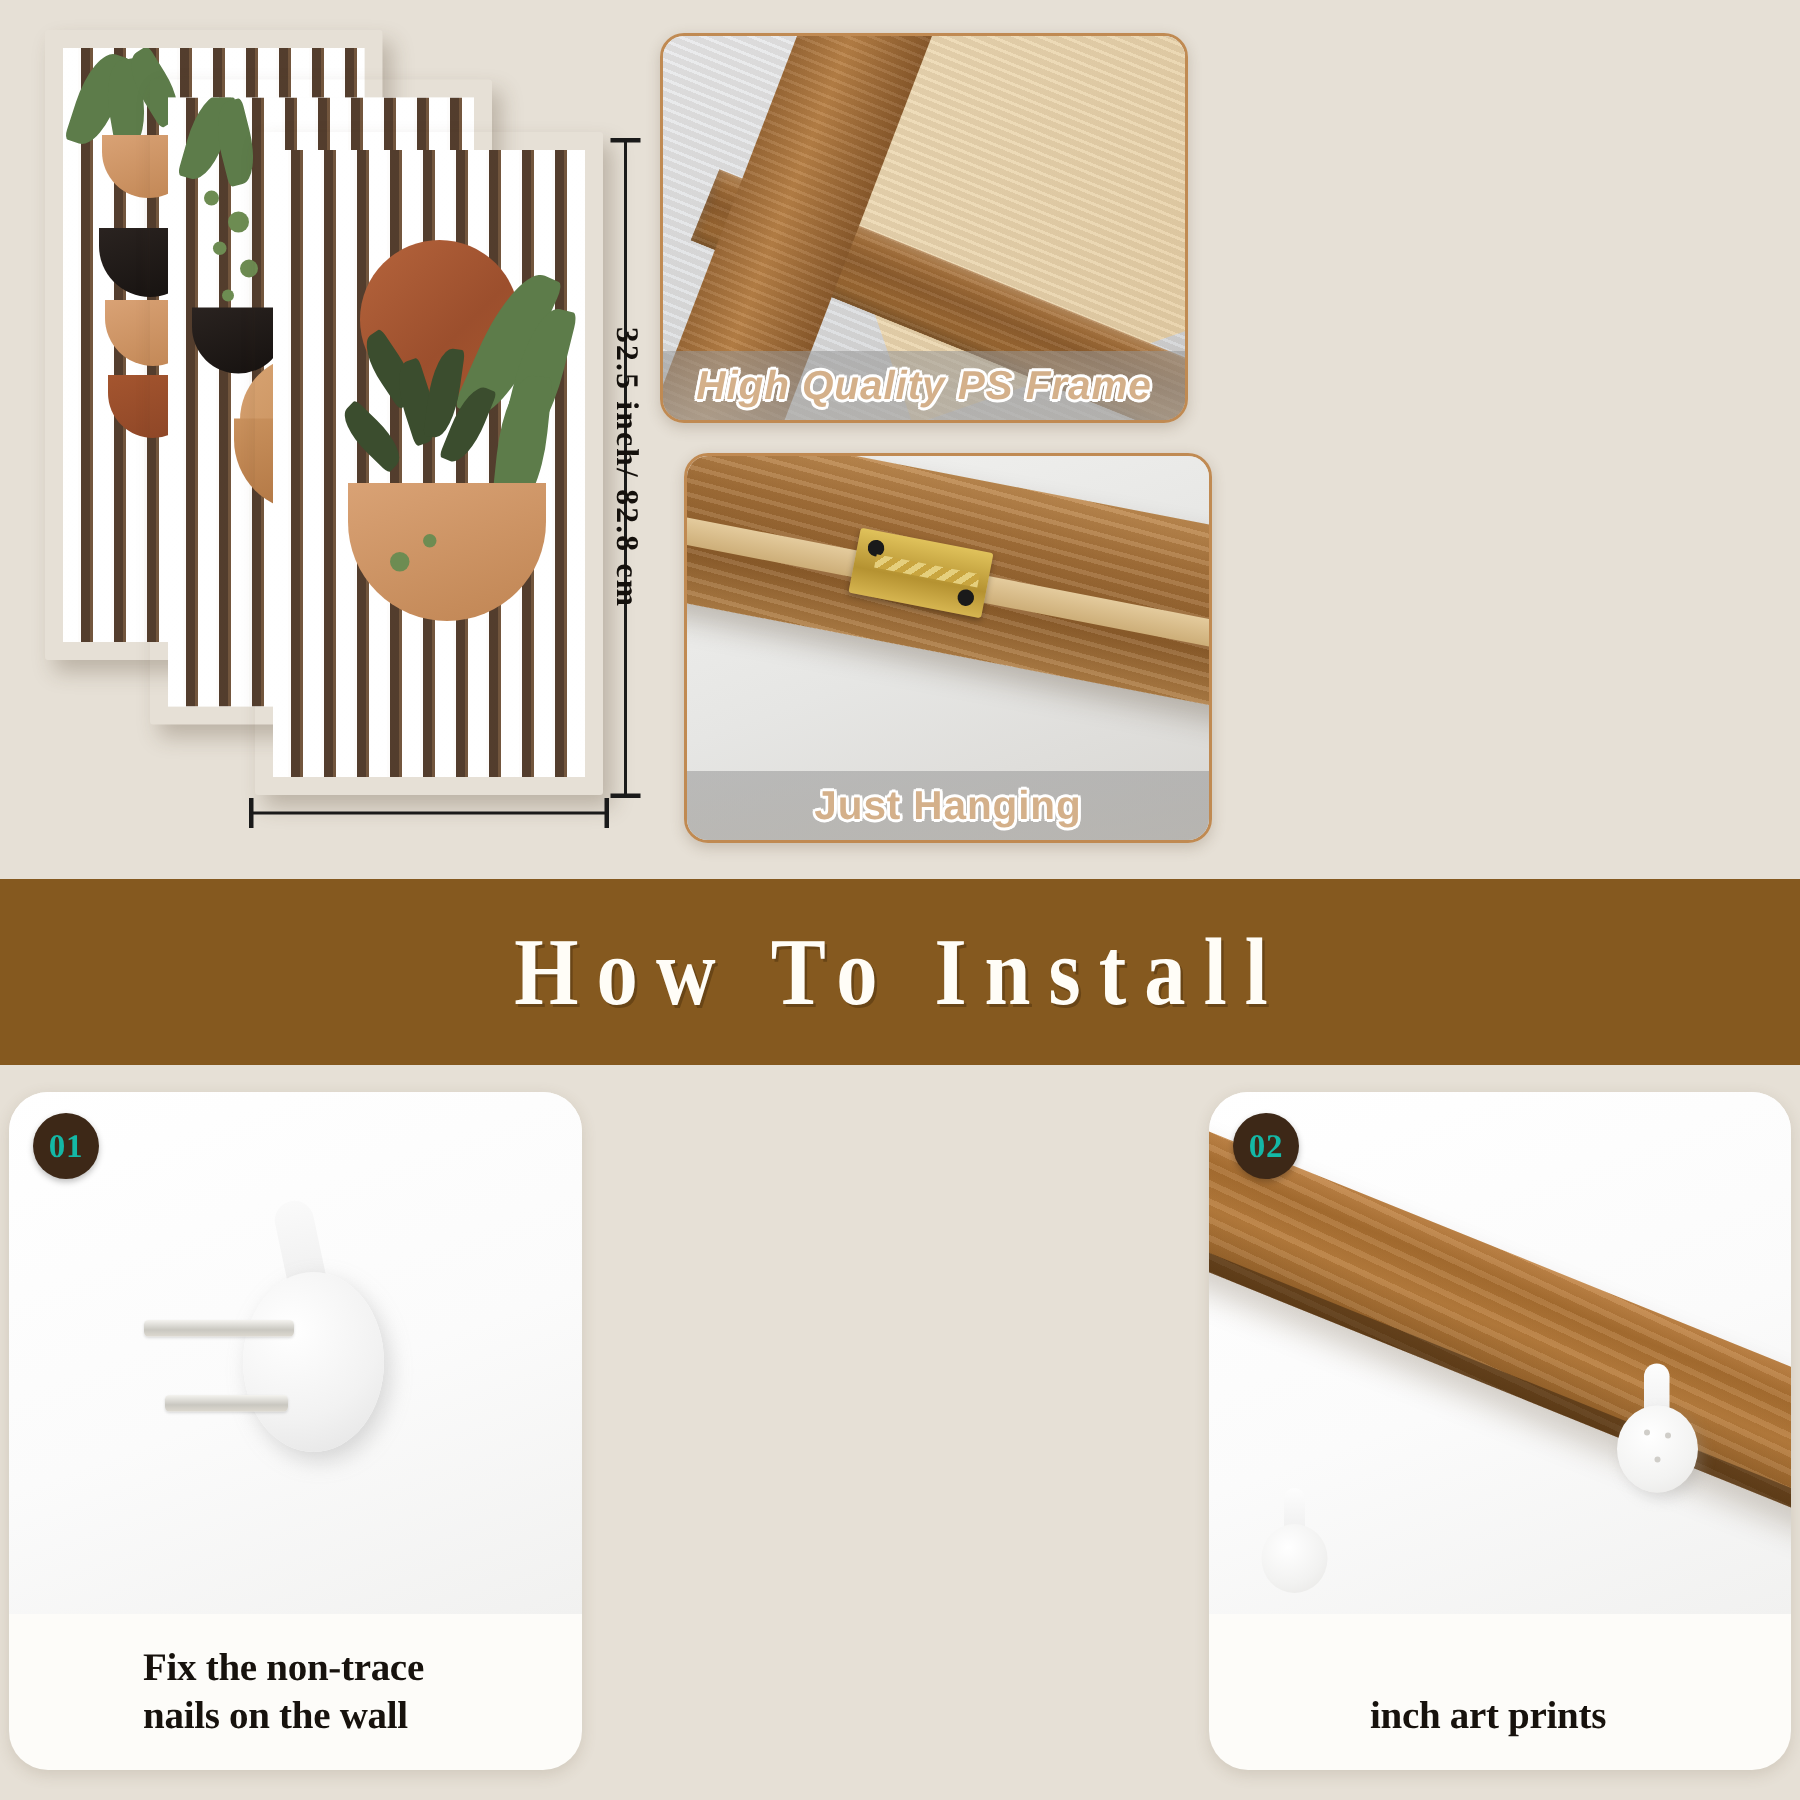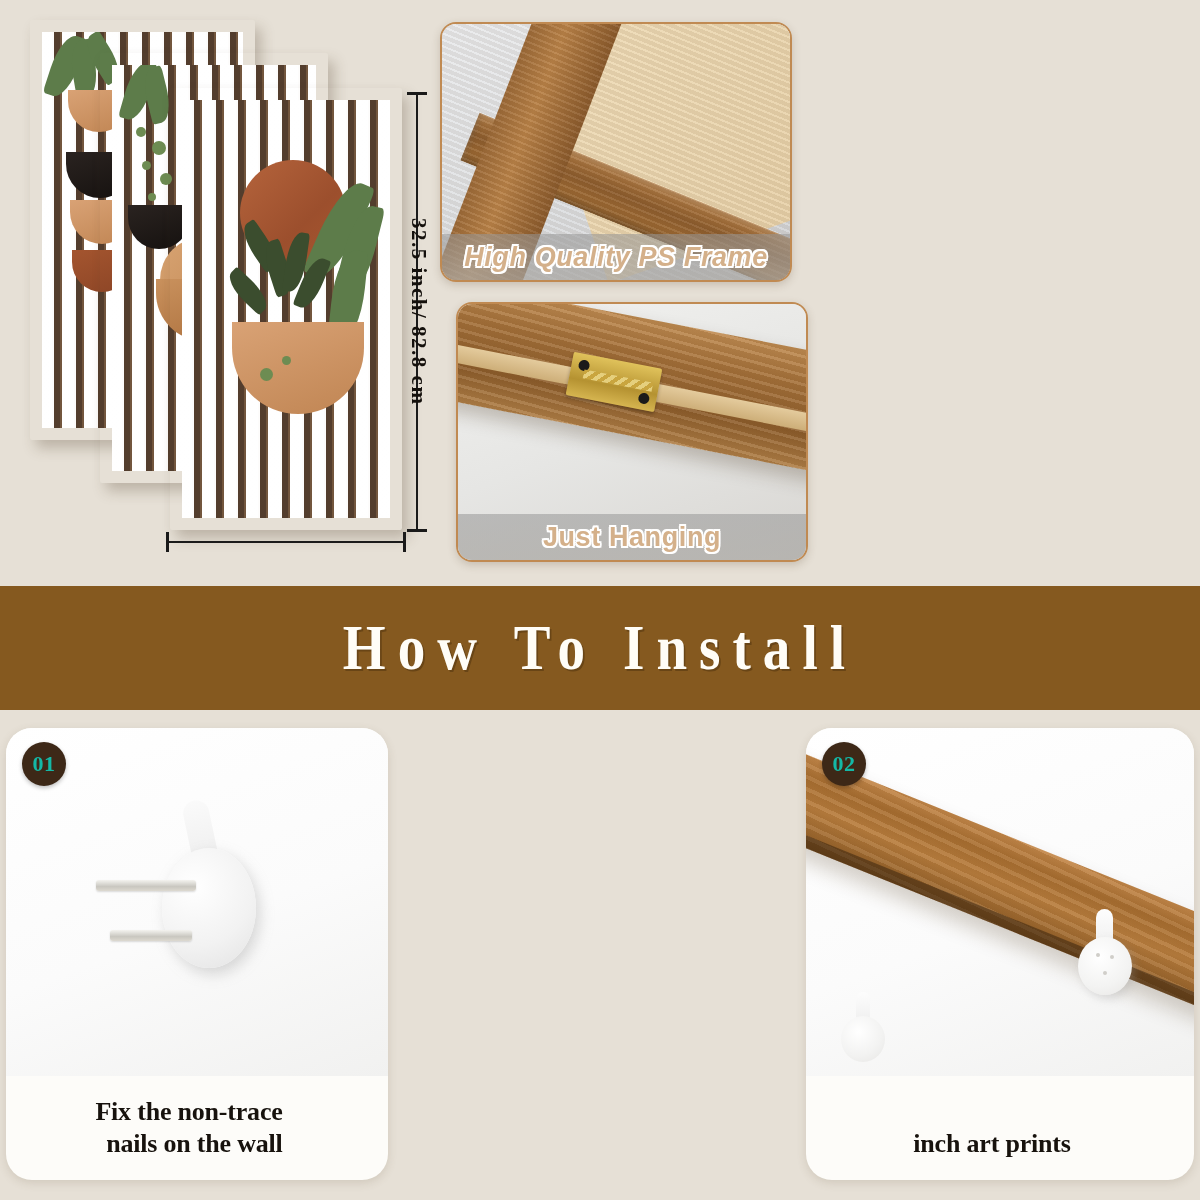--- a/index.html
+++ b/index.html
@@ -157,21 +157,21 @@
   .step.s2{left:406px;width:382px;}
   .step.s3{left:806px;width:388px;}
 
   .step-photo{position:absolute;left:0;right:0;top:0;height:348px;overflow:hidden;
     background:linear-gradient(160deg,#ffffff 0%,#fbfbfb 55%,#f1f1f0 100%);}
   .badge{position:absolute;left:16px;top:14px;width:44px;height:44px;border-radius:50%;
     background:#3d2817;color:#14b8a6;display:flex;align-items:center;justify-content:center;
     font-family:"Liberation Serif", serif;font-weight:700;font-size:22px;letter-spacing:.5px;z-index:5;
     box-shadow:0 2px 4px rgba(0,0,0,.25);}
   .step-cap{position:absolute;left:0;right:16px;bottom:0;height:104px;
-    display:flex;align-items:center;justify-content:center;text-align:right;padding:0 17px;
+    display:flex;align-items:center;justify-content:center;text-align:left;padding:0 17px;
     box-sizing:border-box;}
   .step-cap span{
     font-family:"Liberation Serif", serif;font-weight:700;font-size:26px;color:#17120d;
     line-height:1.22;letter-spacing:-.2px;}
 
   
   .hook-a{position:absolute;left:34%;top:26%;width:120px;height:150px;}
   .hook-a .head{position:absolute;left:26px;top:30px;width:94px;height:120px;border-radius:50%;
     background:radial-gradient(circle at 34% 32%, #ffffff, #f2f2f2 58%, #e2e2e2 100%);
     box-shadow:4px 6px 14px rgba(150,150,150,.35);}

